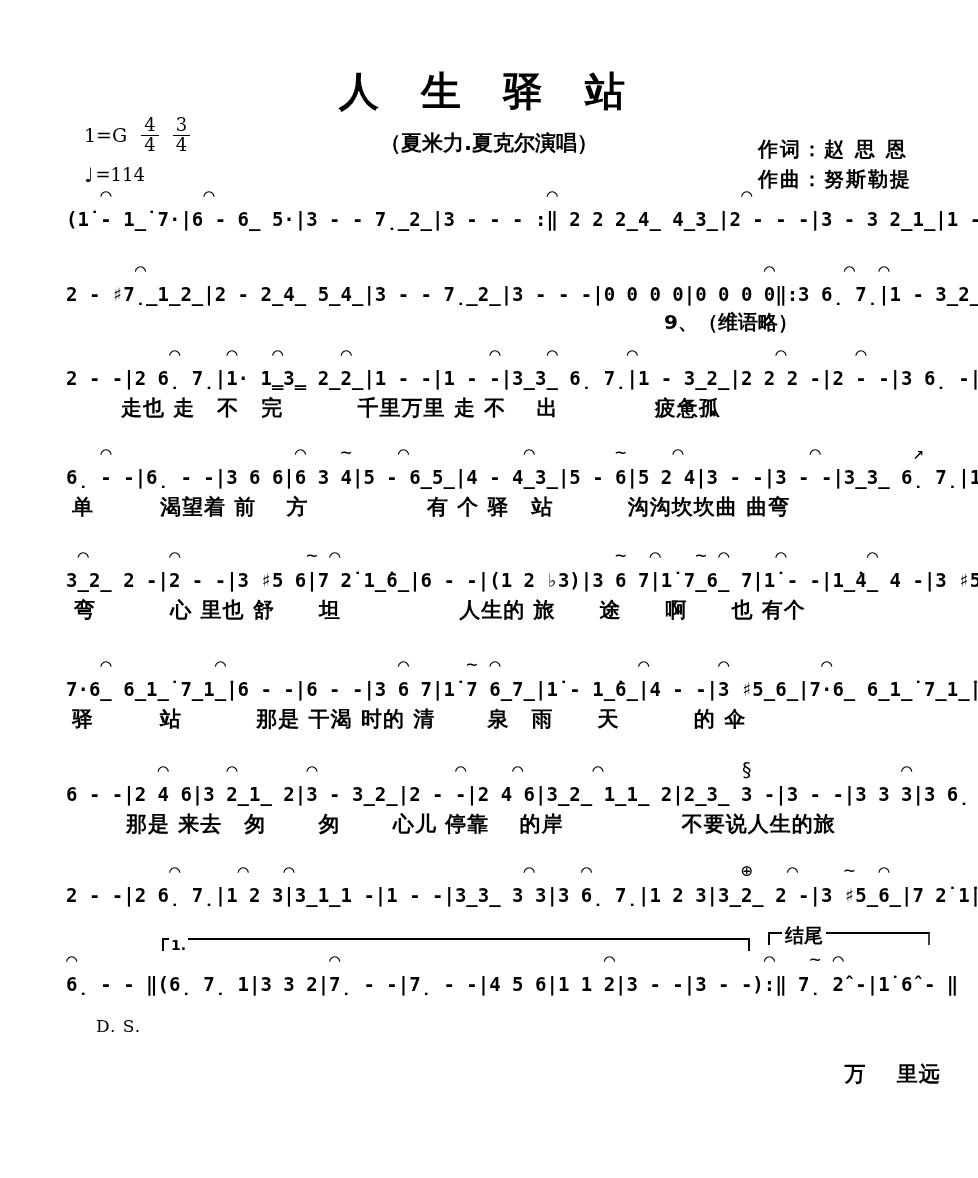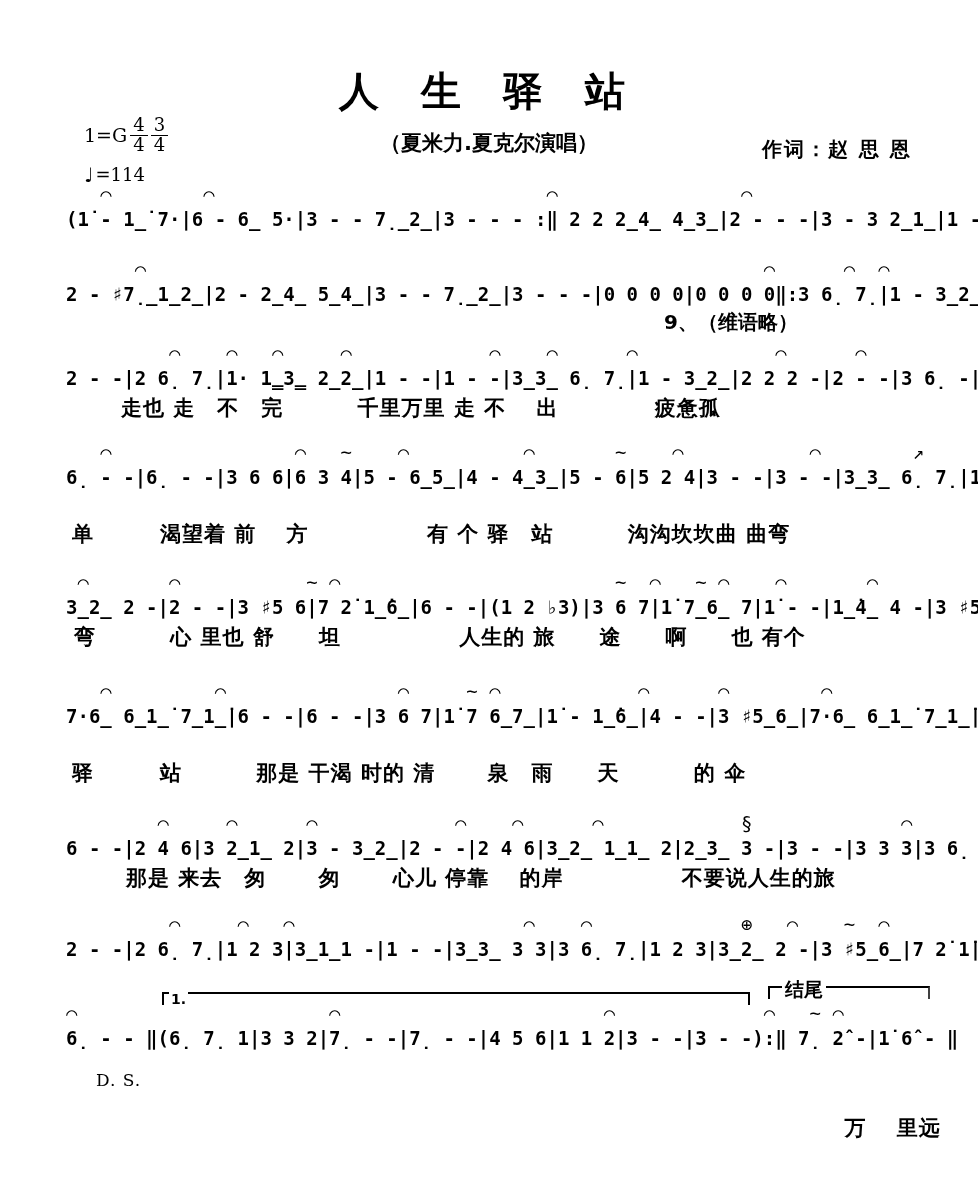--- a/index.html
+++ b/index.html
@@ -3,36 +3,36 @@
 <meta charset="utf-8">
 <style>
   html,body{margin:0;padding:0;background:#ffffff;}
   .page{position:relative;width:978px;height:1178px;background:#fff;color:#000;
         font-family:"DejaVu Sans",sans-serif;overflow:hidden;}
   .title{padding-top:64px;text-align:center;font-size:40px;font-weight:bold;letter-spacing:14px;}
   .subtitle{margin-top:10px;text-align:center;font-size:21px;font-weight:bold;}
   .credits{position:absolute;right:66px;top:134px;font-size:20px;font-weight:bold;
            line-height:1.5;letter-spacing:2px;text-align:left;}
   .keyblock{position:absolute;left:84px;top:116px;font-family:"DejaVu Serif",serif;font-size:19px;}
-  .keyrow{display:flex;align-items:center;gap:3px;}
+  .keyrow{display:flex;align-items:center;gap:14px;}
   .frac{display:inline-flex;flex-direction:column;align-items:center;line-height:1.05;font-size:18px;}
   .frac .num{border-bottom:1.5px solid #000;padding:0 3px;}
   .tempo{margin-top:8px;font-size:18px;display:flex;align-items:center;gap:2px;}
   .tempo .glyph{font-family:"DejaVu Sans",sans-serif;font-size:20px;}
   .score{margin-top:28px;padding-left:66px;padding-right:24px;}
   .system{position:relative;}
   .arcs{white-space:pre;font-family:"DejaVu Sans Mono","DejaVu Sans",monospace;
         font-size:19px;height:19px;line-height:19px;overflow:visible;}
   .notes{white-space:pre;font-family:"DejaVu Sans Mono","DejaVu Sans",monospace;
          font-size:19px;line-height:30px;font-weight:bold;}
   .lyrics{white-space:pre;font-size:21px;font-weight:bold;line-height:30px;letter-spacing:1px;}
   .s1{margin-bottom:26px;} .s2{margin-bottom:8px;} .s3{margin-bottom:20px;}
   .s4{margin-bottom:24px;} .s5{margin-bottom:30px;} .s6{margin-bottom:26px;}
   .s7{margin-bottom:22px;} .s8{margin-bottom:26px;}
-  .pl55{padding-left:55px;} .pl8{padding-left:8px;} .pl6{padding-left:6px;margin-top:27px;} .pl60{padding-left:60px;}
+  .pl55{padding-left:55px;} .pl8{padding-left:8px;} .pl6{padding-left:6px;} .pl60{padding-left:60px;}
   .verse{white-space:pre;font-size:20px;font-weight:bold;line-height:27px;padding-left:598px;}
   
   .s9{padding-top:14px;}
   .volta{position:absolute;top:2px;left:96px;width:584px;height:11px;
          border-top:2px solid #000;border-left:2px solid #000;border-right:2px solid #000;}
   .volta span{position:absolute;top:-3px;left:5px;font-size:14px;font-weight:bold;background:#fff;padding:0 2px;}
   .ending{position:absolute;top:-4px;left:702px;width:158px;height:11px;
           border-top:2px solid #000;border-left:2px solid #000;border-right:2px solid #404040;}
   .ending span{position:absolute;top:-11px;left:12px;font-size:19px;font-weight:bold;background:#fff;padding:0 3px;}
   .l9row{position:relative;}
@@ -42,20 +42,21 @@
 </head>
 <body>
 
 <div class="page">
 
   <div class="title">人 生 驿 站</div>
   <div class="subtitle">（夏米力.夏克尔演唱）</div>
 
   <div class="credits">
     <div>作词：赵 思 恩</div>
+    <div>作曲：努斯勒提</div>
   </div>
 
   <div class="keyblock">
     <div class="keyrow">
       <span>1=G</span>
       <span class="frac">
         <span class="num">4</span>
         <span>4</span>
       </span>
       <span class="frac">

